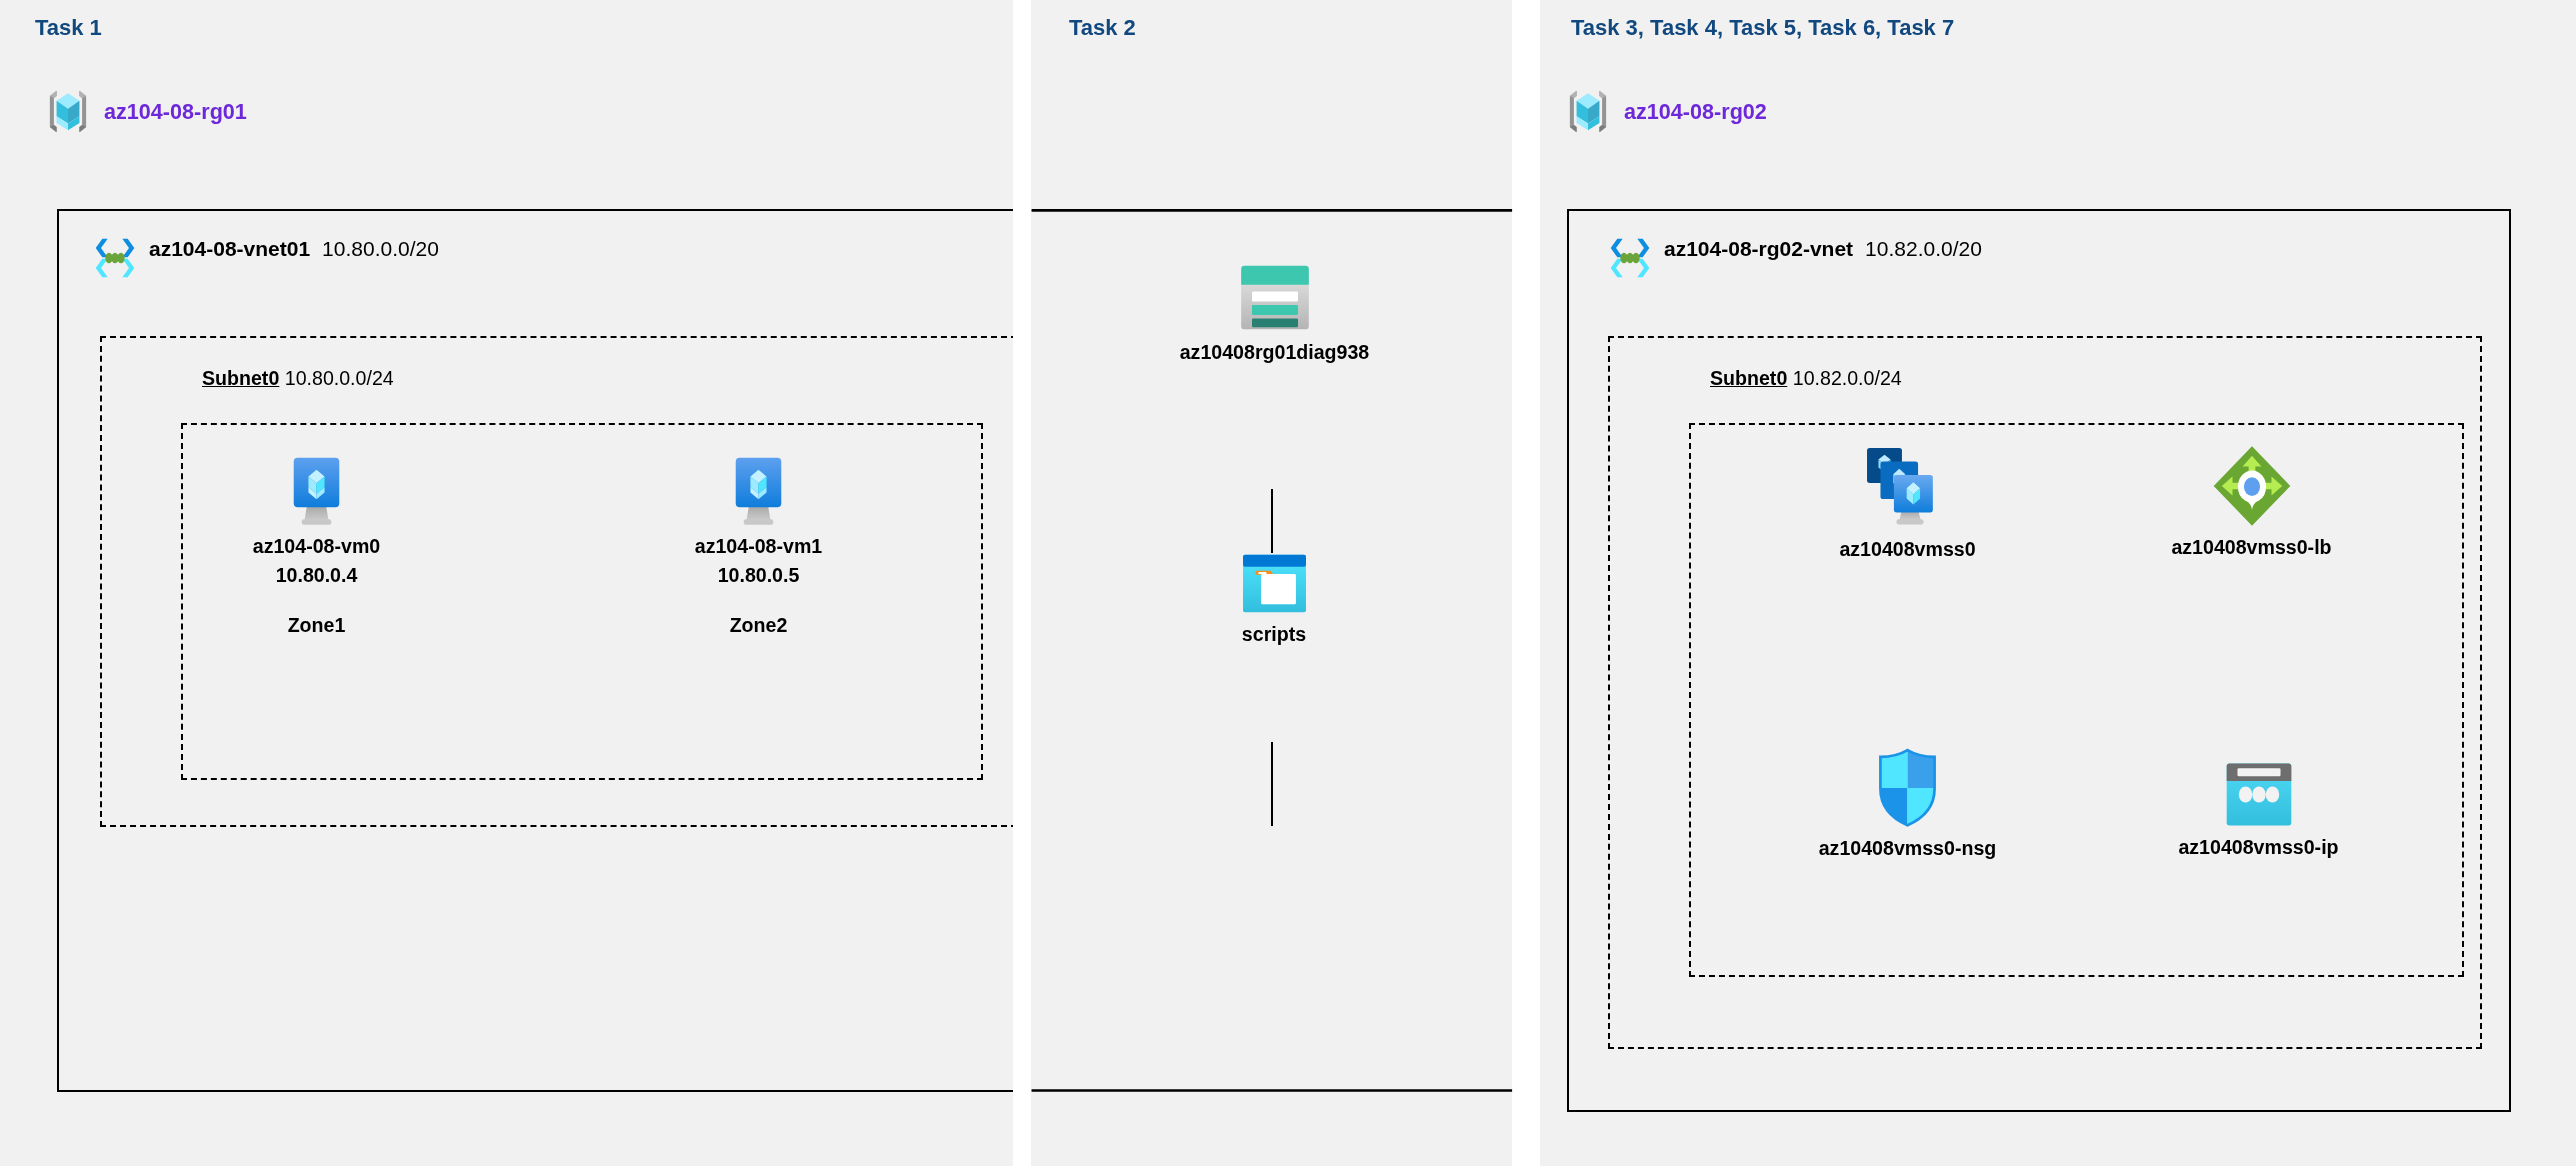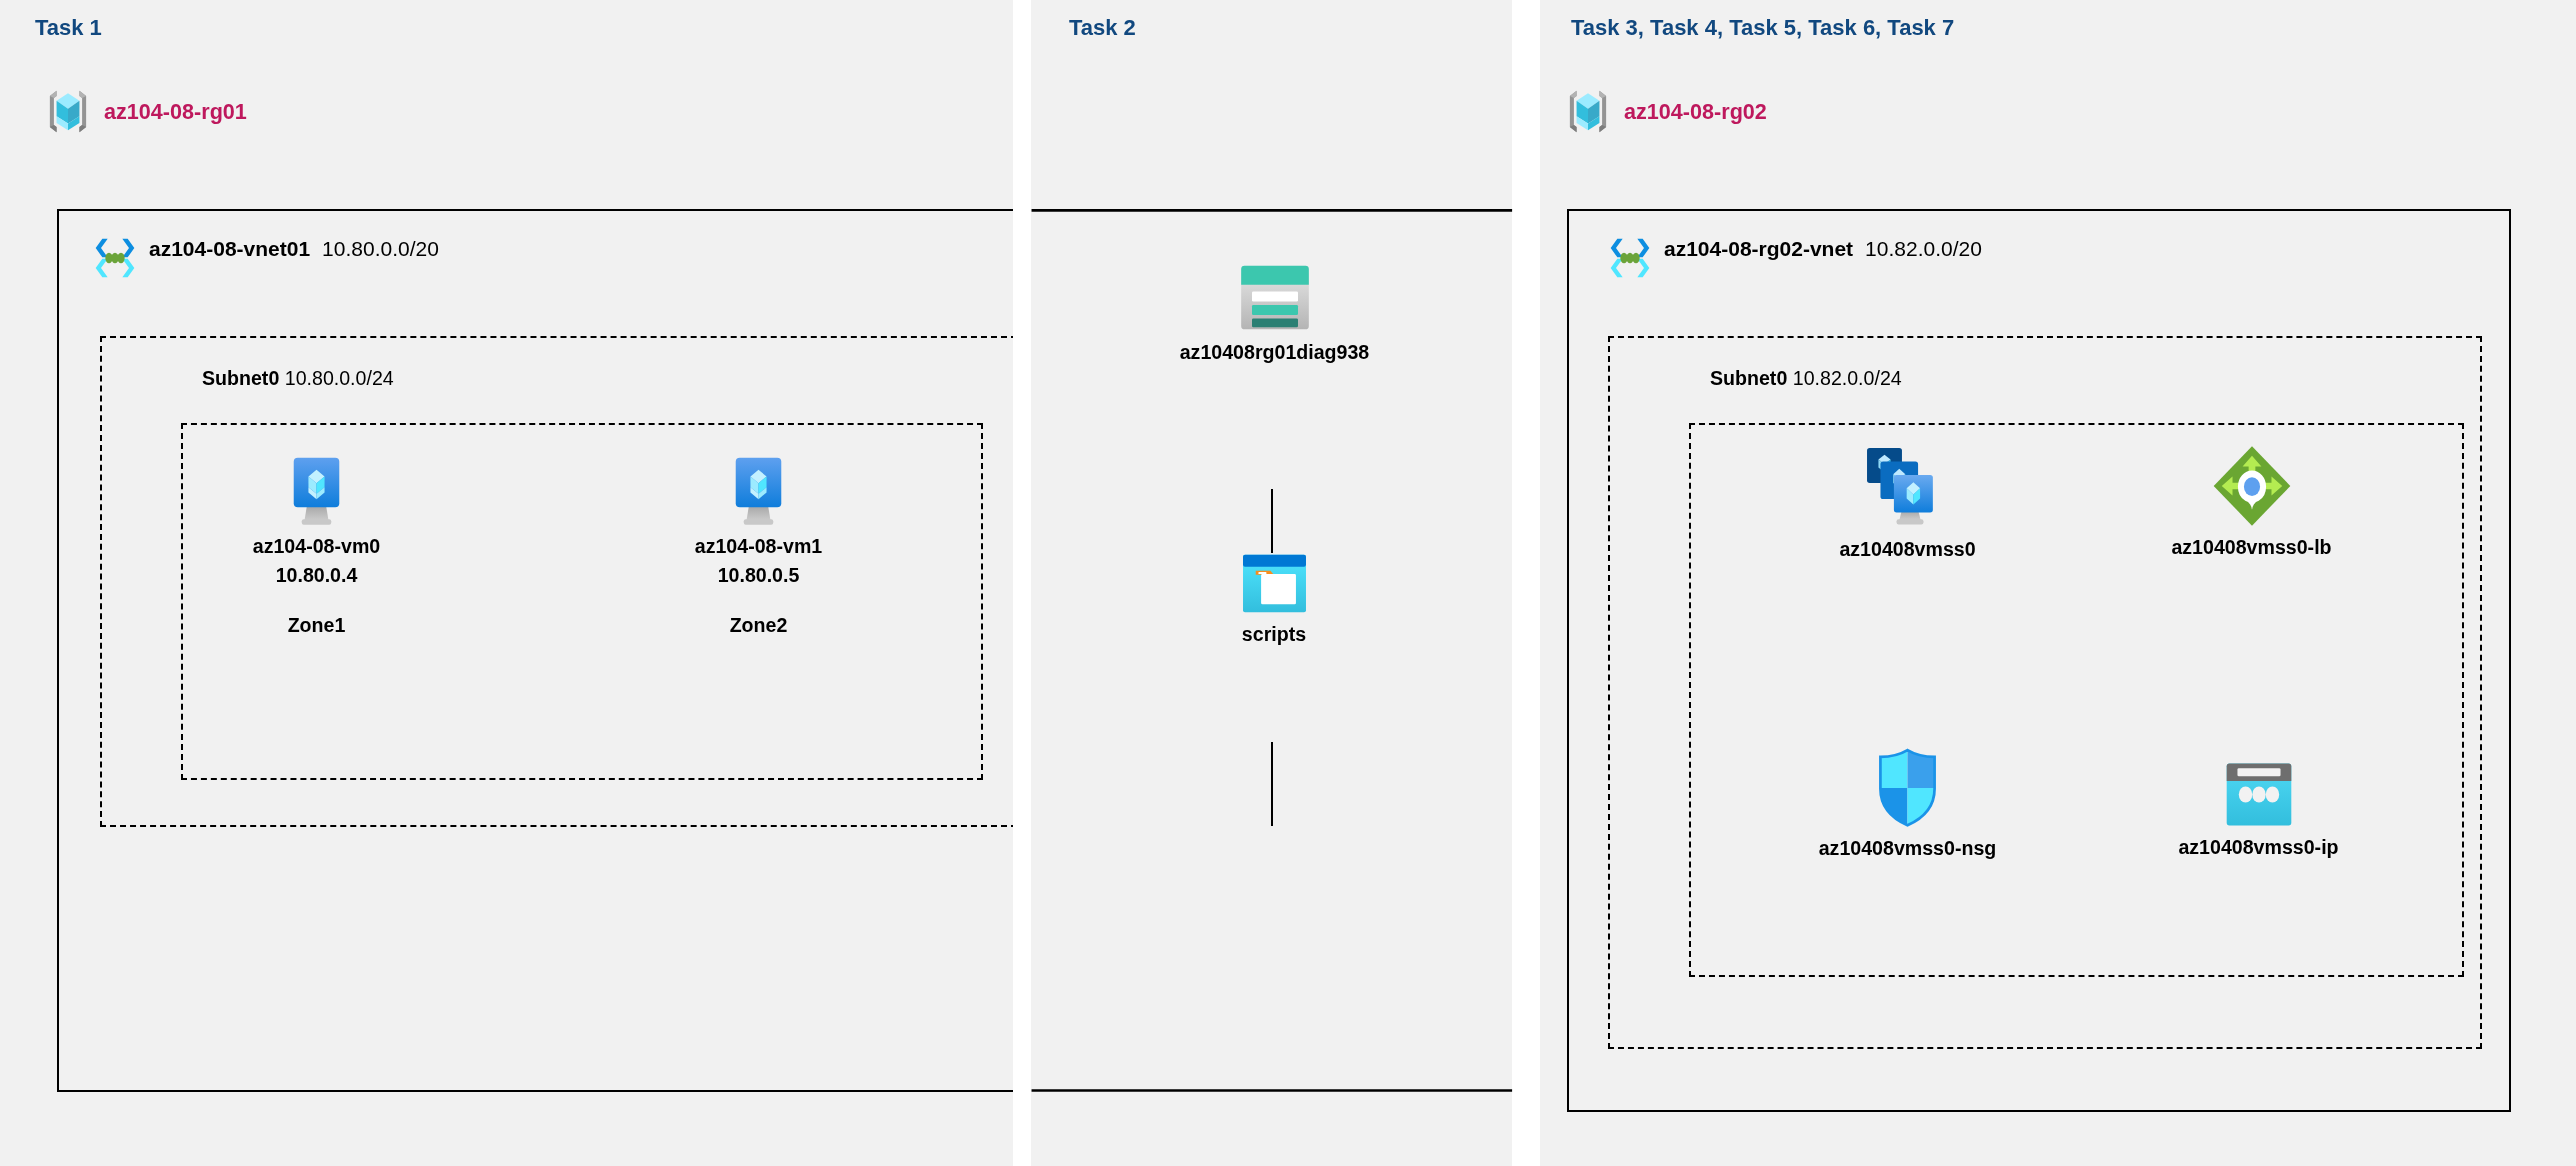--- a/index.html
+++ b/index.html
@@ -46,21 +46,21 @@
     position: absolute;
     display: flex;
     align-items: center;
     gap: 15px;
   }
   #rg-row-01 { left: 47px;   top: 88px; }
   #rg-row-02 { left: 1567px; top: 88px; }
   .rg-label {
     font-size: 21.6px;
     font-weight: bold;
-    color: #be185d;
+    color: #6d28d9;
     white-space: nowrap;
   }
 
   
   .vnet-box {
     position: absolute;
     border: 2.7px solid #000000;
     box-sizing: border-box;
     background: transparent;
   }
@@ -125,21 +125,21 @@
   #resource-box-02    { left: 1689px; top: 423px; width: 775px; height: 554px; }
 
   .subnet-label {
     position: absolute;
     white-space: nowrap;
     font-size: 19.6px;
     color: #000000;
   }
   #subnet-label-01 { left: 202px;  top: 367px; }
   #subnet-label-02 { left: 1710px; top: 367px; }
-  .subnet-name { font-weight: bold; }
+  .subnet-name { font-weight: bold; text-decoration: underline; }
   .subnet-cidr { font-weight: normal; }
 
   
   .node {
     position: absolute;
     display: flex;
     flex-direction: column;
     align-items: center;
     text-align: center;
     white-space: nowrap;

